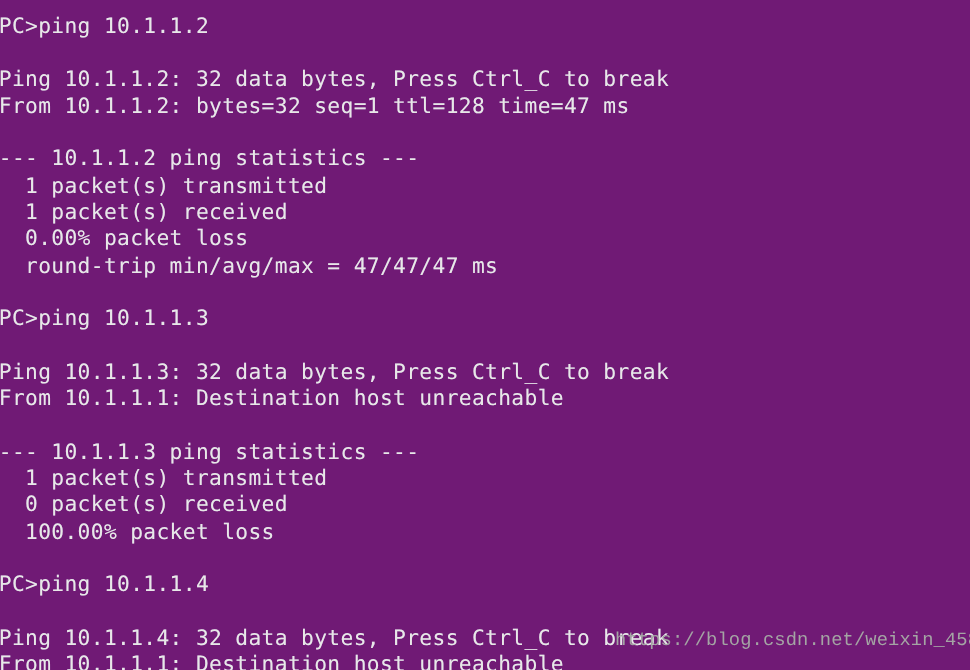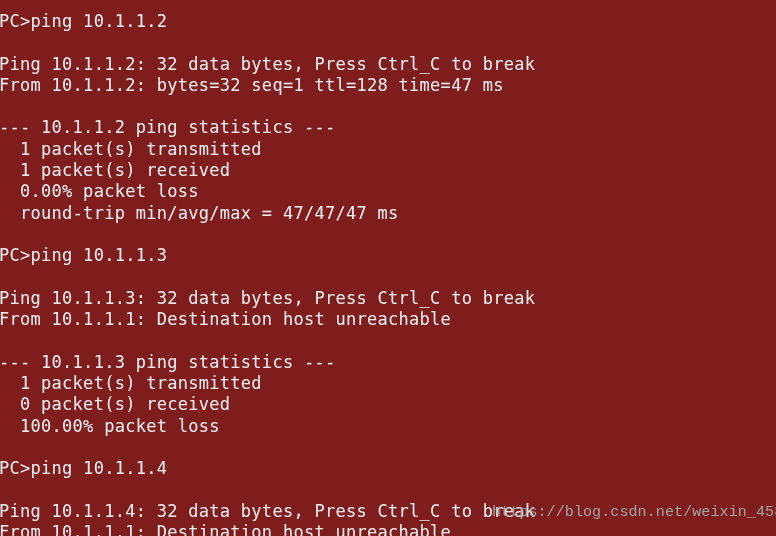--- a/index.html
+++ b/index.html
@@ -14,21 +14,21 @@
     overflow: hidden;
     position: relative;
     font-family: "DejaVu Sans Mono", "Liberation Mono", monospace;
   }
   #terminal {
     position: absolute;
     left: 0;
     top: 0;
     width: 776px;
     height: 536px;
-    background: #7f1d1d;
+    background: #701a75;
     overflow: hidden;
   }
   #console-output {
     position: absolute;
     left: -1px;
     top: 11px;
     width: 780px;
     margin: 0;
     padding: 0;
     list-style: none;

